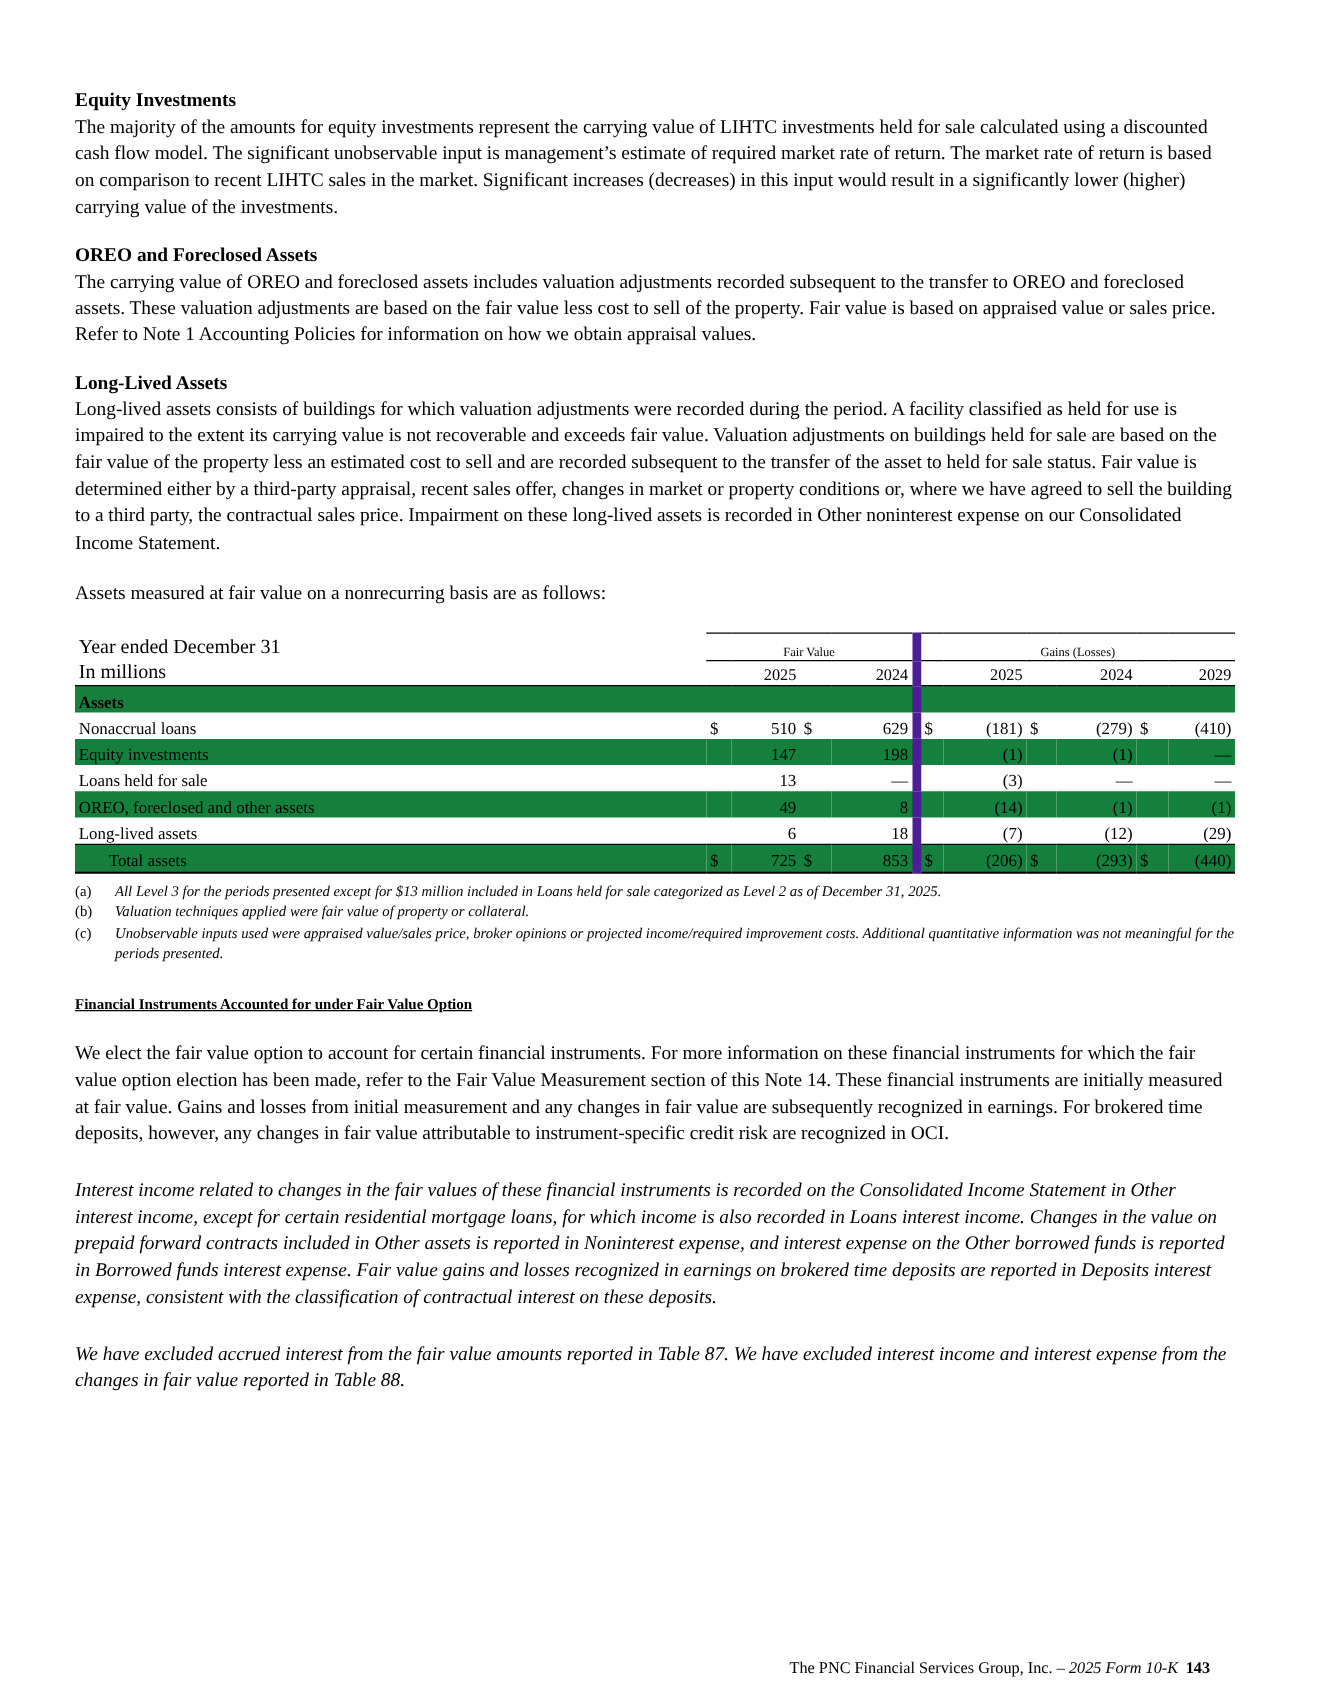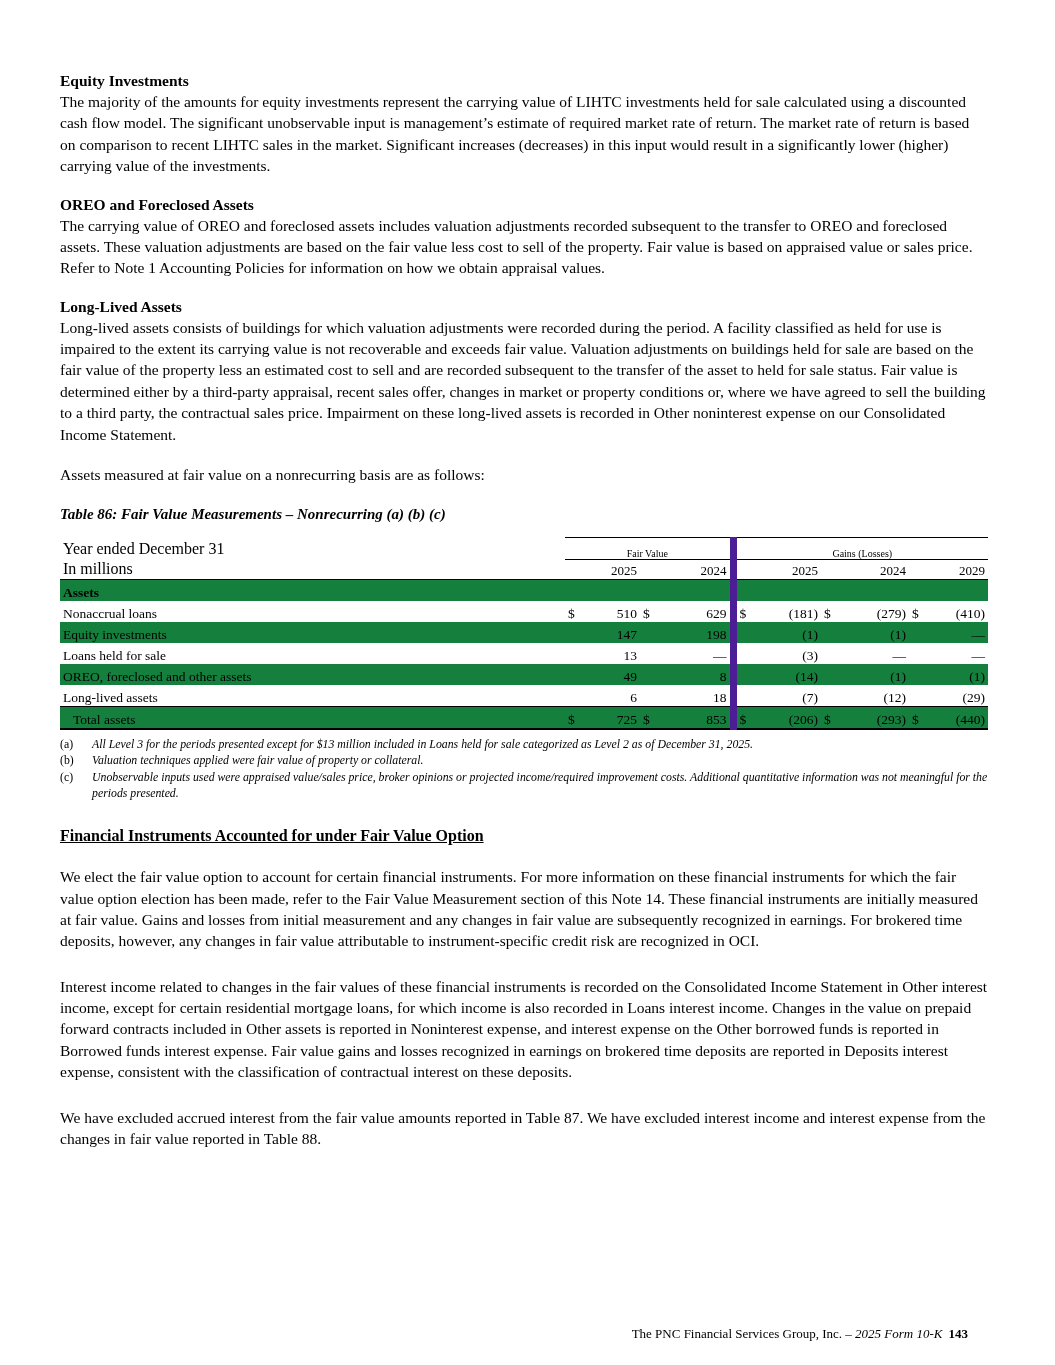--- a/index.html
+++ b/index.html
@@ -67,39 +67,39 @@
   .divider { border-left: 7px solid #4c1d95; }
   tr.shaded td { background: #15803d; }
   td.lbl { text-align: left; padding-left: 18px; }
   td.lbl-section { font-weight: bold; padding-left: 5px; }
   td.d { text-align: left; padding-left: 6px; }
   td.v { text-align: right; padding-right: 4px; }
   tr.total-row td {
     border-top: 1px solid #000;
     border-bottom: 2.5px solid #000;
   }
-  tr.total-row td.lbl { padding-left: 13px; }
+  tr.total-row td.lbl { padding-left: 27px; }
   .footnotes { margin-top: 7px; }
   .fn {
     display: flex;
     font-size: 11.8px; line-height: 1.32;
     margin-bottom: 1px;
   }
   .fn-marker { flex: none; width: 32px; }
   .fn-text { flex: 1; font-style: italic; }
   h2.fvo-head {
-    font-size: 16px; font-weight: bold;
+    font-size: 12px; font-weight: bold;
     text-decoration: underline;
     margin: 26px 0 0 0;
   }
   p.fvo-p {
     font-size: 15.5px; line-height: 1.38;
     margin: 21px 0 0 0;
   }
-  p.fvo-p.gap2 { margin-top: 24px; }
+  p.fvo-p.gap2 { margin-top: 24px; font-style: italic; }
   .page-footer {
     position: absolute;
     right: 87px; bottom: 23px;
     font-size: 13px;
     white-space: nowrap;
   }
   .page-footer .form { font-style: italic; }
   .page-footer .pageno { font-weight: bold; margin-left: 6px; }
 </style>
 </head>
@@ -117,21 +117,20 @@
     <p class="body-p">The carrying value of OREO and foreclosed assets includes valuation adjustments recorded subsequent to the transfer to OREO and foreclosed assets. These valuation adjustments are based on the fair value less cost to sell of the property. Fair value is based on appraised value or sales price. Refer to Note 1 Accounting Policies for information on how we obtain appraisal values.</p>
   </section>
 
   <section class="txt">
     <h3 class="sec-head">Long-Lived Assets</h3>
     <p class="body-p">Long-lived assets consists of buildings for which valuation adjustments were recorded during the period. A facility classified as held for use is impaired to the extent its carrying value is not recoverable and exceeds fair value. Valuation adjustments on buildings held for sale are based on the fair value of the property less an estimated cost to sell and are recorded subsequent to the transfer of the asset to held for sale status. Fair value is determined either by a third-party appraisal, recent sales offer, changes in market or property conditions or, where we have agreed to sell the building to a third party, the contractual sales price. Impairment on these long-lived assets is recorded in Other noninterest expense on our Consolidated Income Statement.</p>
   </section>
 
   <p class="intro-line">Assets measured at fair value on a nonrecurring basis are as follows:</p>
 
-  <p class="tbl-title">Table 86: Fair Value Measurements – Nonrecurring (a) (b) (c)</p>
 
   <table class="fv">
     <colgroup>
       <col style="width:505px">
       <col style="width:20px">
         <col style="width:55px">
       <col style="width:25px">
         <col style="width:68px">
       <col style="width:22px">
         <col style="width:66px">

